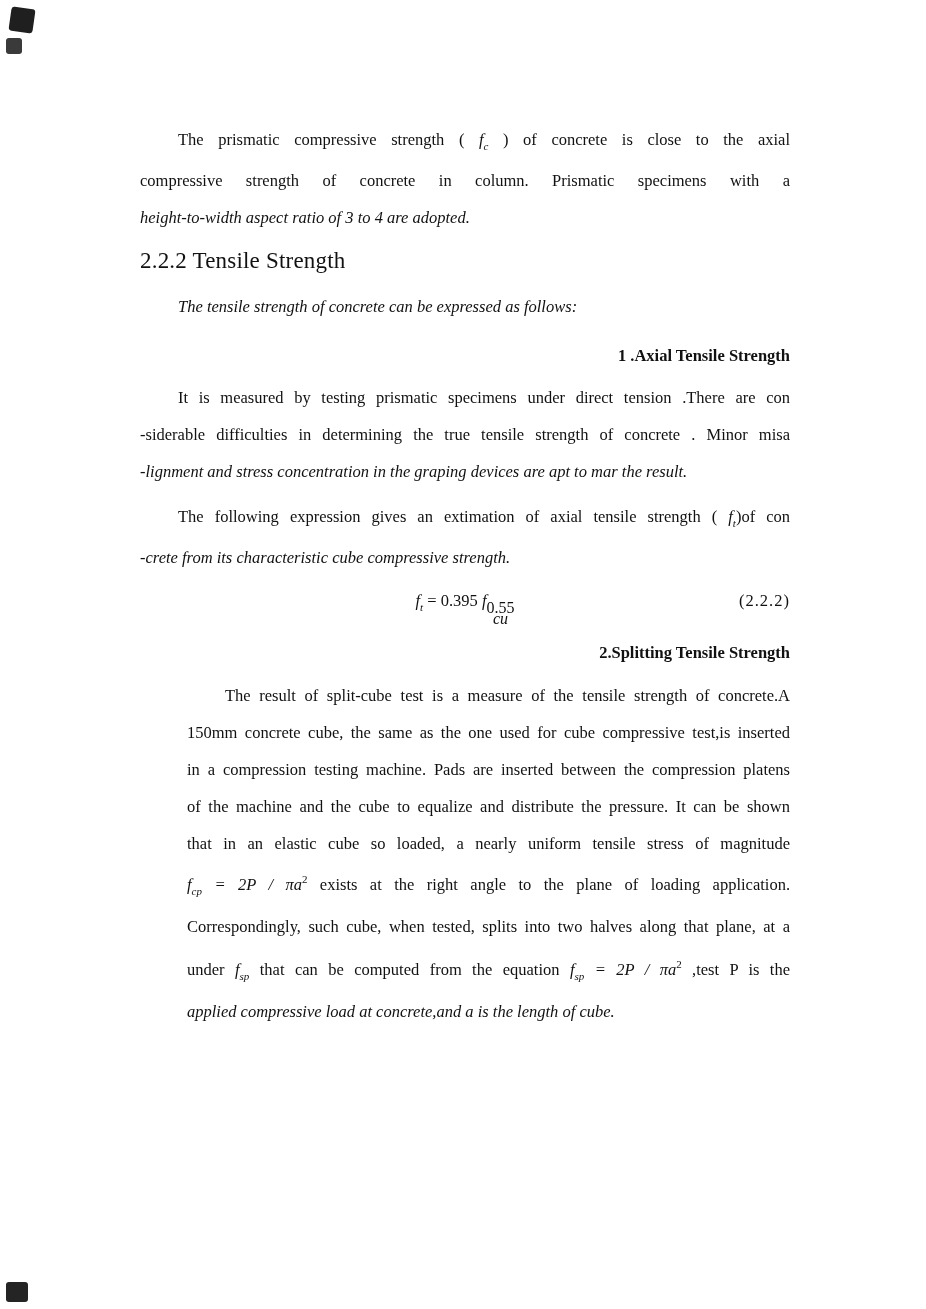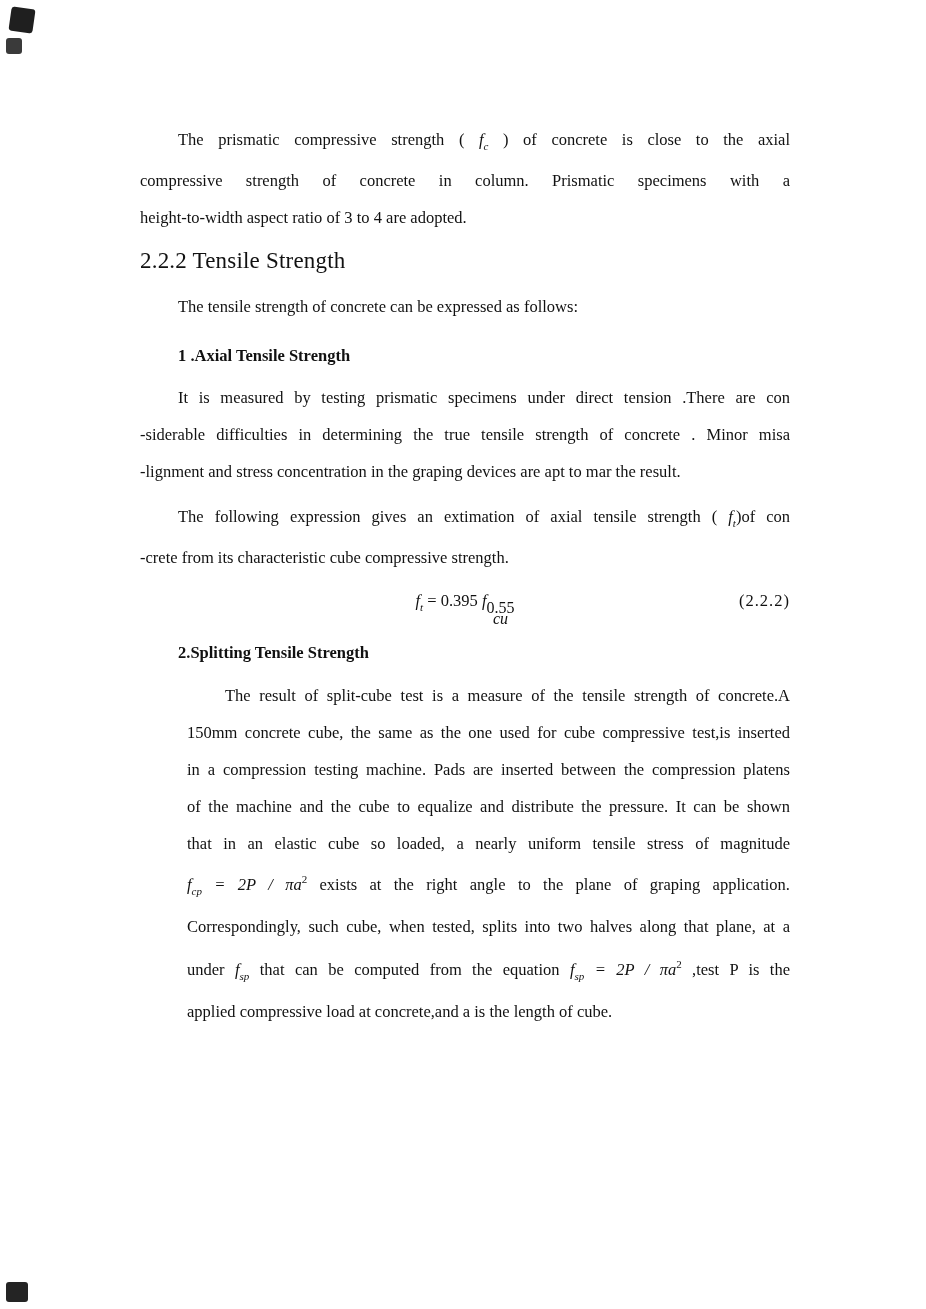--- a/index.html
+++ b/index.html
@@ -17,33 +17,34 @@
     left: 140px;
     top: 117px;
     width: 650px;
     font-size: 16.5px;
   }
   .para { margin: 0; }
   .ln      { line-height: 37px; height: 37px; overflow: hidden; }
   .ln-tall { line-height: 45px; height: 45px; }
   .ln-m    { line-height: 40px; height: 40px; }
   .just { text-align: justify; text-align-last: justify; }
-  .left { text-align: center; text-align-last: left; }
+  .left { text-align: center; text-align-last: left; font-style: italic; }
   .ind  { text-indent: 38px; }
   .heading {
     font-size: 23px;
     font-weight: normal;
     line-height: 34px;
     margin: 8px 0 10px 0;
     letter-spacing: 0.2px;
   }
   .subhead {
     font-weight: bold;
     line-height: 37px;
     padding-left: 38px;
+    text-align: right;
   }
   .subhead.s1 { margin-top: 12px; }
   .subhead.s2 { margin-top: 11px; }
   .p3 { margin-top: 5px; }
   .p4 { margin-top: 4px; }
   .p5 { margin-top: 6px; margin-left: 47px; }
   .eq-row {
     position: relative;
     margin-top: 2px;
     height: 45px;
@@ -142,21 +143,21 @@
 
     <div class="para p5">
       <div class="ln just ind">The result of split-cube test is a measure of the tensile strength of concrete.A</div>
       <div class="ln just">150mm concrete cube, the same as the one used for cube compressive test,is inserted</div>
       <div class="ln just">in a compression testing machine. Pads are inserted between the compression platens</div>
       <div class="ln just">of the machine and the cube to equalize and distribute the pressure. It can be shown</div>
       <div class="ln just">that in an elastic cube so loaded, a nearly uniform tensile stress of magnitude</div>
       <div class="ln ln-tall just">
         <span class="mvar">f</span><span class="msub">cp</span>
         <span class="mvar">= 2P / πa</span><span class="msup">2</span>
-        <span>exists at the right angle to the plane of graping application.</span>
+        <span>exists at the right angle to the plane of loading application.</span>
       </div>
       <div class="ln ln-m just">Correspondingly, such cube, when tested, splits into two halves along that plane, at a</div>
       <div class="ln ln-tall just">
         <span>under</span>
         <span class="mvar">f</span><span class="msub">sp</span>
         <span>that can be computed from the equation</span>
         <span class="mvar">f</span><span class="msub">sp</span>
         <span class="mvar">= 2P / πa</span><span class="msup">2</span>
         <span>,test P is the</span>
       </div>

